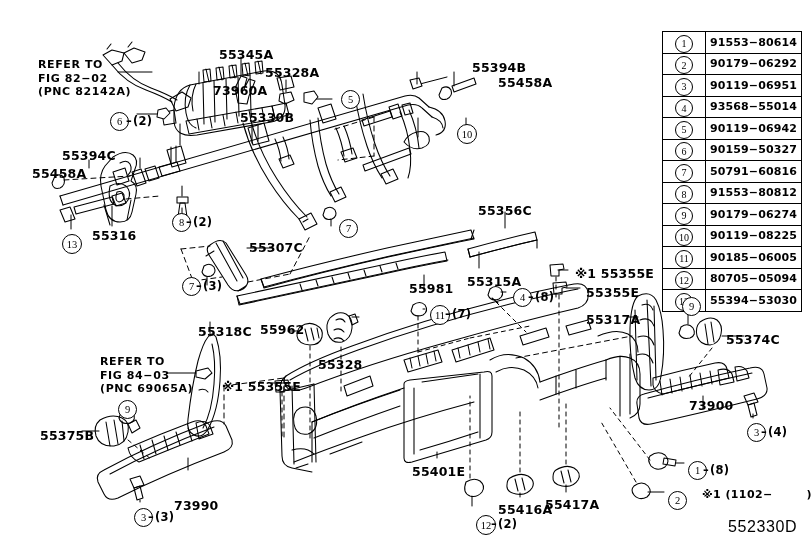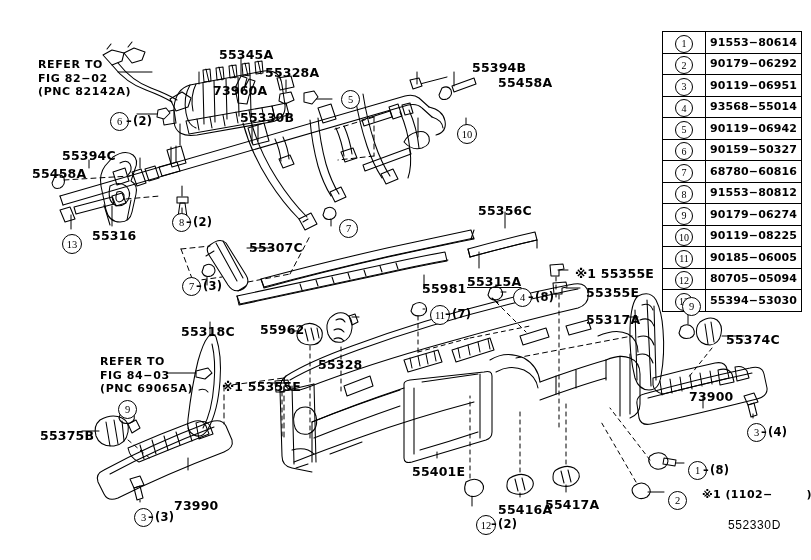--- a/index.html
+++ b/index.html
@@ -8,21 +8,21 @@
   #root{position:absolute;inset:0;}
   svg.layer{position:absolute;left:0;top:0;width:811px;height:560px;}
 
   
   .lbl{position:absolute;font-weight:bold;white-space:pre;letter-spacing:.2px;
        font-family:"DejaVu Sans","Liberation Sans",sans-serif;}
   .pn{font-size:12.5px;}           
   .ref{font-size:11px;line-height:13.5px;letter-spacing:.6px;}
   .qty{font-size:11.5px;}
   .note{font-size:11px;letter-spacing:.4px;}
-  .docid{font-size:12px;font-weight:normal;letter-spacing:.6px;
+  .docid{font-size:16px;font-weight:normal;letter-spacing:.6px;
          font-family:"Liberation Sans",sans-serif;}
 
   
   .circ{position:absolute;border:1.4px solid #000;border-radius:50%;
         display:flex;align-items:center;justify-content:center;
         font-size:10.5px;font-weight:normal;background:#fff;
         font-family:"Liberation Serif",serif;}
   .c18{width:18px;height:18px;}
   .c17{width:17px;height:17px;}
 
@@ -483,21 +483,21 @@
         <tr>
           <td class="num"><span class="tcirc">5</span></td>
           <td class="pnum">90119−06942</td>
         </tr>
         <tr>
           <td class="num"><span class="tcirc">6</span></td>
           <td class="pnum">90159−50327</td>
         </tr>
         <tr>
           <td class="num"><span class="tcirc">7</span></td>
-          <td class="pnum">68780−60816</td>
+          <td class="pnum">50791−60816</td>
         </tr>
         <tr>
           <td class="num"><span class="tcirc">8</span></td>
           <td class="pnum">91553−80812</td>
         </tr>
         <tr>
           <td class="num"><span class="tcirc">9</span></td>
           <td class="pnum">90179−06274</td>
         </tr>
         <tr>
@@ -528,31 +528,31 @@
       <div class="lbl pn" style="left: 175px; top: 83px; margin-left: 38px;">73960A</div>
       <div class="lbl pn" style="left: 265px; top: 65px;">55328A</div>
       <div class="lbl pn" style="left: 432px; top: 60px; margin-left: 40px;">55394B</div>
       <div class="lbl pn" style="left: 498px; top: 75px;">55458A</div>
       <div class="lbl pn" style="left: 240px; top: 110px;">55330B</div>
       <div class="lbl pn" style="left: 62px; top: 148px;">55394C</div>
       <div class="lbl pn" style="left: 32px; top: 166px;">55458A</div>
       <div class="lbl pn" style="left: 92px; top: 228px;">55316</div>
       <div class="lbl pn" style="left: 249px; top: 240px;">55307C</div>
       <div class="lbl pn" style="left: 478px; top: 203px;">55356C</div>
-      <div class="lbl pn" style="left: 467px; top: 274px; text-decoration: underline;">55315A</div>
+      <div class="lbl pn" style="left: 467px; top: 274px;">55315A</div>
       <div class="lbl pn" style="left: 575px; top: 266px;">※1 55355E</div>
       <div class="lbl pn" style="left: 586px; top: 285px;">55355E</div>
-      <div class="lbl pn" style="left: 422px; top: 281px;">55981</div>
+      <div class="lbl pn" style="left: 409px; top: 281px;">55981</div>
       <div class="lbl pn" style="left: 586px; top: 312px;">55317A</div>
       <div class="lbl pn" style="left: 726px; top: 332px;">55374C</div>
-      <div class="lbl pn" style="left: 181px; top: 324px; text-align: center;">55318C</div>
+      <div class="lbl pn" style="left: 198px; top: 324px; text-align: center;">55318C</div>
       <div class="lbl pn" style="left: 318px; top: 311px; margin-top: 46px;">55328</div>
       <div class="lbl pn" style="left: 260px; top: 322px;">55962</div>
       <div class="lbl pn" style="left: 222px; top: 379px;">※1 55355E</div>
-      <div class="lbl pn" style="left: 689px; top: 389px;">73900</div>
+      <div class="lbl pn" style="left: 689px; top: 398px;">73900</div>
       <div class="lbl pn" style="left: 40px; top: 428px;">55375B</div>
       <div class="lbl pn" style="left: 174px; top: 474px; margin-top: 24px;">73990</div>
       <div class="lbl pn" style="left: 412px; top: 464px;">55401E</div>
       <div class="lbl pn" style="left: 498px; top: 502px;">55416A</div>
       <div class="lbl pn" style="left: 545px; top: 497px;">55417A</div>
     </div>
   <div id="callout-layer">
       <div class="circ c17" style="left: 110px; top: 112px;">6</div>
       <div class="lbl qty" style="left: 133px; top: 114px;">(2)</div>
       <div class="lbl qty" style="left: 126px; top: 114px;">–</div>

